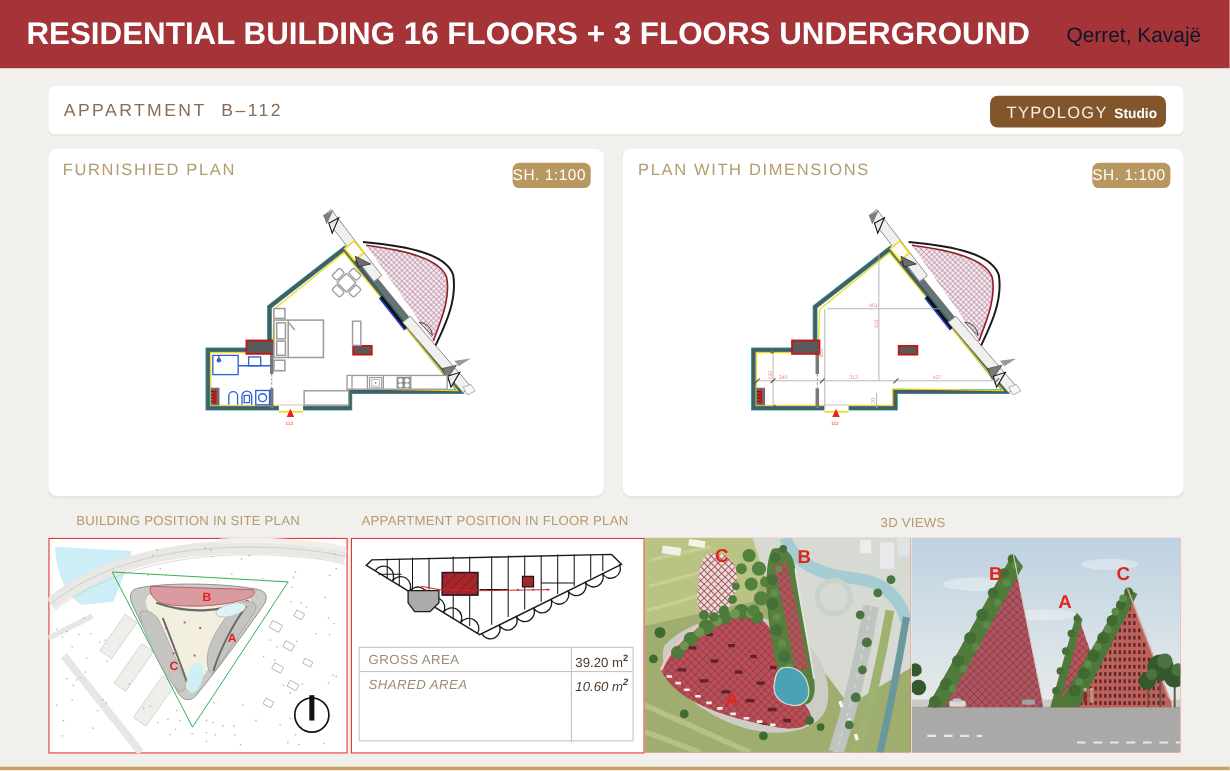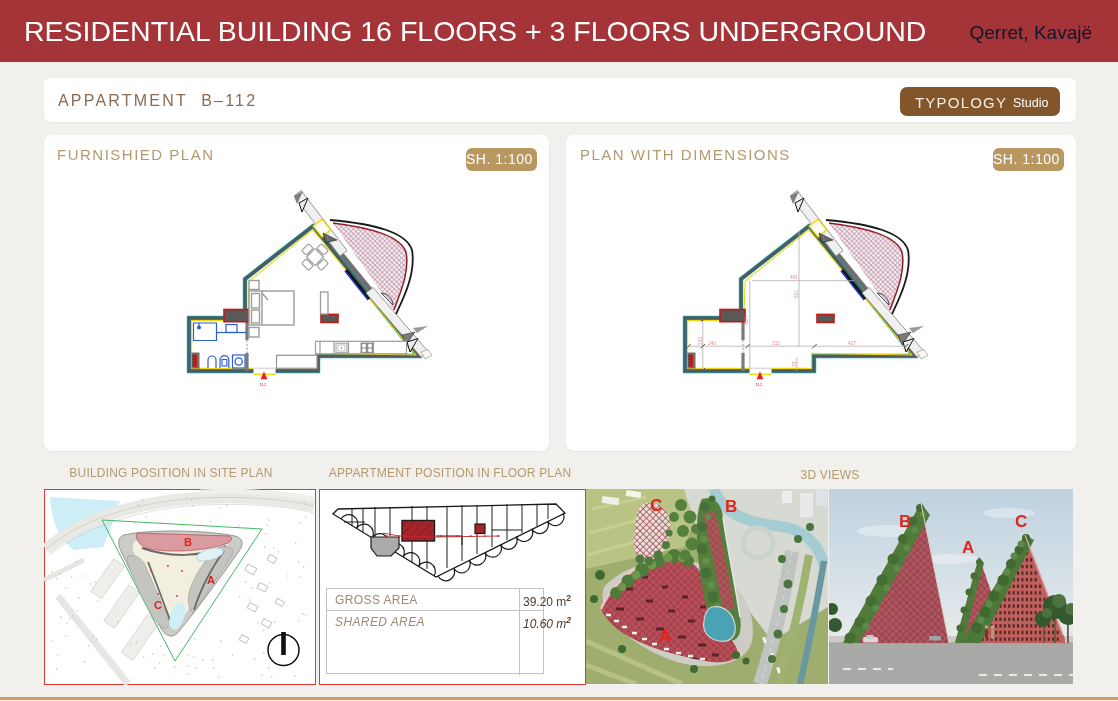--- a/index.html
+++ b/index.html
@@ -5,31 +5,31 @@
 .abs{position:absolute}
 .panel{position:absolute;background:#fff;border-radius:8px;box-shadow:0 1px 2px rgba(0,0,0,.05)}
 .rpanel{position:absolute;background:#fff;border:1px solid #e23633}
 .ptitle{position:absolute;font-size:15px;letter-spacing:1.5px;color:#b49a6e}
 .badge{position:absolute;background:#b99760;color:#fff;border-radius:6px;font-size:14px;letter-spacing:.5px;text-align:left;line-height:23px}
 .blab{position:absolute;font-size:12px;letter-spacing:.2px;color:#b49a6e;white-space:nowrap;transform:translateX(-50%)}
 </style></head><body>
 
 <div class="abs" style="left:0;top:0;width:1118px;height:62px;background:#a53439"></div>
 
-<div class="abs" style="left:24px;top:15px;font-size:28.5px;font-weight:normal;color:#fff;letter-spacing:0px;white-space:nowrap">RESIDENTIAL BUILDING 16 FLOORS + 3 FLOORS UNDERGROUND</div>
+<div class="abs" style="left:24px;top:15px;font-size:28.5px;font-weight:bold;color:#fff;letter-spacing:0px;white-space:nowrap">RESIDENTIAL BUILDING 16 FLOORS + 3 FLOORS UNDERGROUND</div>
 
 <div class="abs" style="right:26px;top:22px;font-size:19px;color:#0f172a">Qerret, Kavajë</div>
 
 <div class="panel" style="left:44px;top:78px;width:1032px;height:44px;border-radius:6px"></div>
 
 <div class="abs" style="left:58px;top:92px;font-size:16px;letter-spacing:2.2px;color:#8a6b54">APPARTMENT&nbsp; B–112</div>
 
 <div class="abs" style="left:900px;top:87px;width:160px;height:29px;background:#83552a;border-radius:7px"></div>
 <div class="abs" style="left:915px;top:94px;font-size:15px;letter-spacing:1.2px;color:#f4eeea">TYPOLOGY</div>
-<div class="abs" style="left:1013px;top:96px;font-size:12.5px;font-weight:normal;color:#fff">Studio</div>
+<div class="abs" style="left:1013px;top:96px;font-size:12.5px;font-weight:bold;color:#fff">Studio</div>
 
 <div class="panel" style="left:44px;top:135px;width:505px;height:316px"></div>
 
 <div class="ptitle" style="left:57px;top:146px">FURNISHIED PLAN</div>
 
 <div class="badge" style="left:466px;top:148px;width:71px;height:23px">SH. 1:100</div>
 
 <div class="panel" style="left:566px;top:135px;width:510px;height:316px"></div>
 
 <div class="ptitle" style="left:580px;top:146px">PLAN WITH DIMENSIONS</div>
@@ -356,21 +356,21 @@
     <rect x="398" y="535.3" width="1.6" height="1.6" fill="#d22"></rect>
     <rect x="412" y="535.3" width="1.6" height="1.6" fill="#d22"></rect>
     <rect x="426" y="535.3" width="1.6" height="1.6" fill="#d22"></rect>
     <rect x="440" y="535.3" width="1.6" height="1.6" fill="#d22"></rect>
     <rect x="456" y="535.3" width="1.6" height="1.6" fill="#d22"></rect>
     <rect x="470" y="535.3" width="1.6" height="1.6" fill="#d22"></rect>
     <rect x="484" y="535.3" width="1.6" height="1.6" fill="#d22"></rect>
     <rect x="497" y="535.3" width="1.6" height="1.6" fill="#d22"></rect>
 </svg>
 
-<div class="abs" style="left:326px;top:588px;width:218px;height:86px;background:#fff;border:1px solid #c3c3c3">
+<div class="abs" style="left:326px;top:588px;width:250px;height:86px;background:#fff;border:1px solid #c3c3c3">
 <div style="position:relative;height:21px;">
 <span style="position:absolute;left:8px;top:4px;font-size:12px;letter-spacing:.4px;color:#9c8a76">GROSS AREA</span>
 <span style="position:absolute;left:196px;top:4px;font-size:12px;color:#4e3a2b">39.20&nbsp;m<sup style="font-size:8.5px;font-weight:bold">2</sup></span>
 </div>
 <div style="position:relative;height:21px;border-top:1px solid #c3c3c3;font-style:italic;">
 <span style="position:absolute;left:8px;top:4px;font-size:12px;letter-spacing:.4px;color:#9c8a76">SHARED AREA</span>
 <span style="position:absolute;left:196px;top:4px;font-size:12px;color:#4e3a2b">10.60&nbsp;m<sup style="font-size:8.5px;font-weight:bold">2</sup></span>
 </div>
 <div class="abs" style="left:192px;top:0;width:1px;height:86px;background:#c3c3c3"></div>
 </div>

